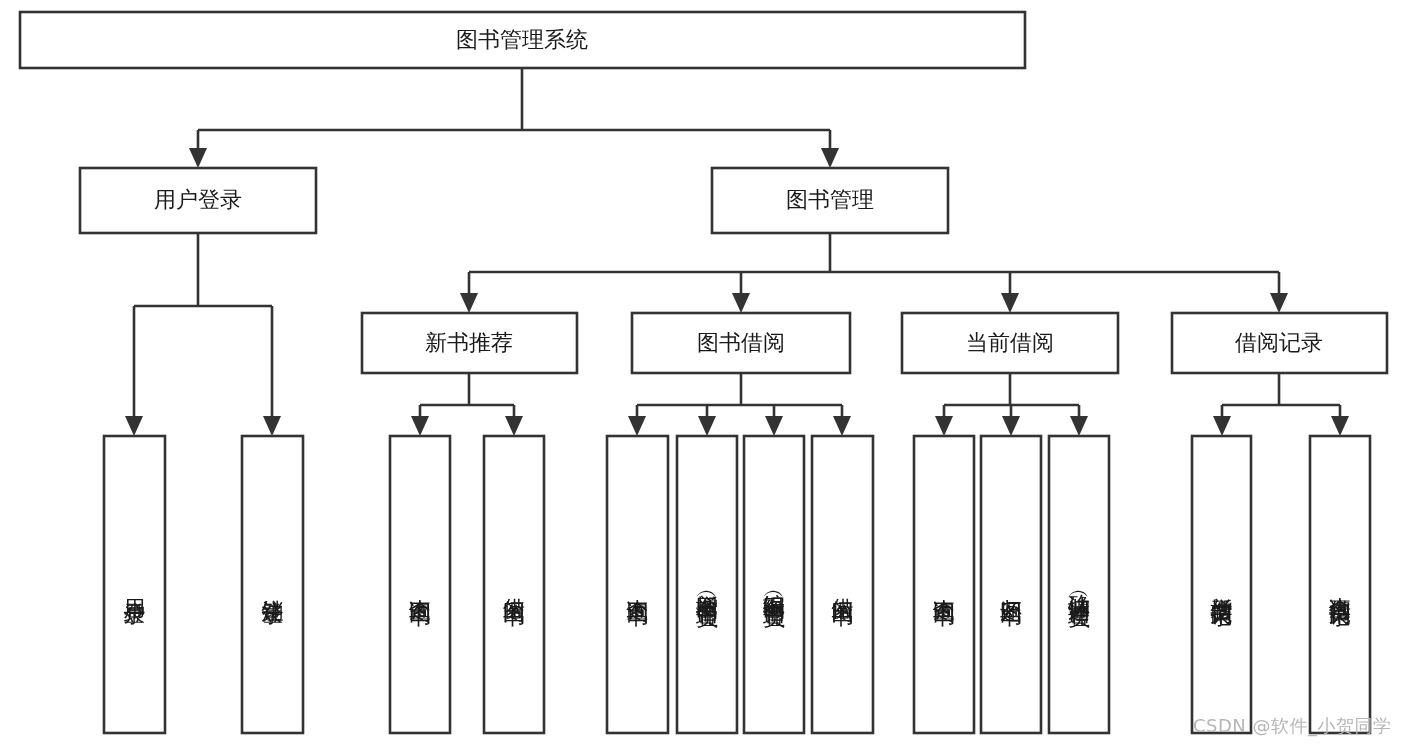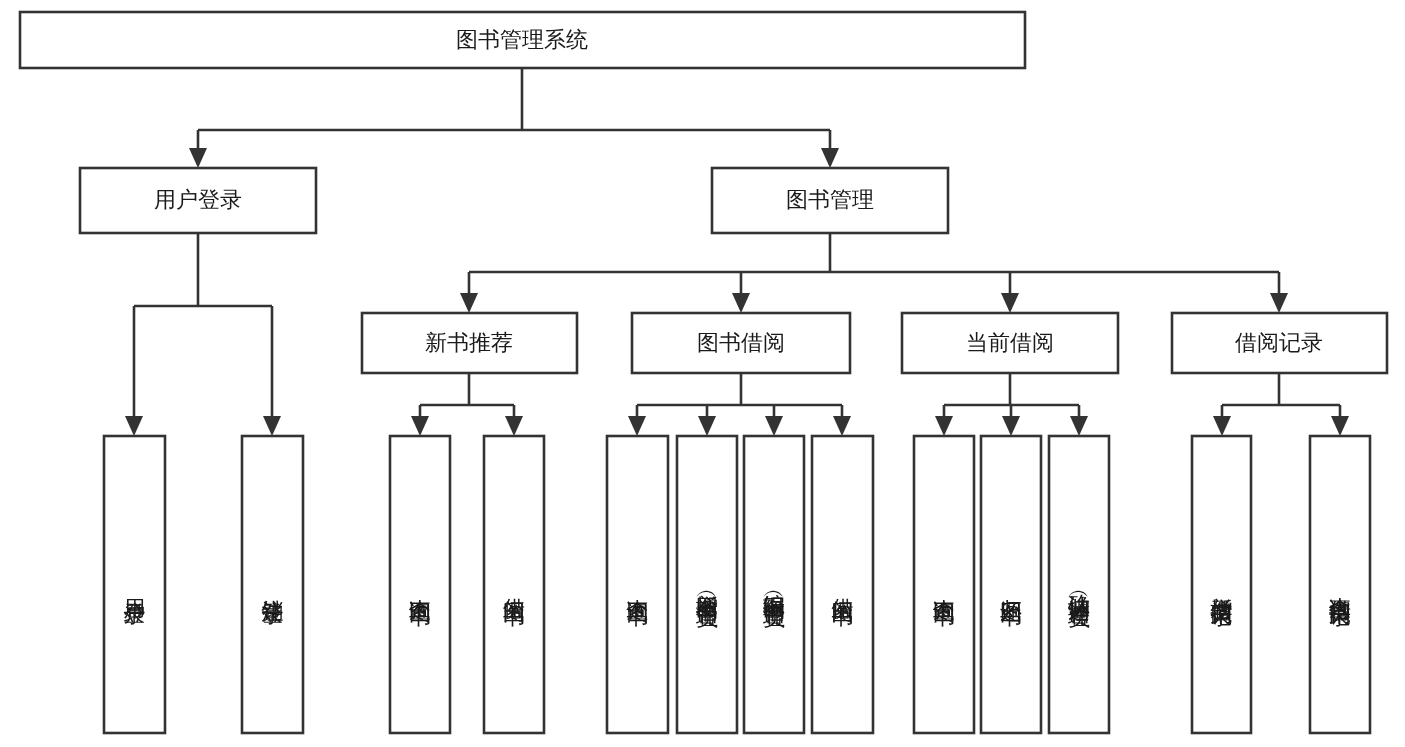--- a/index.html
+++ b/index.html
@@ -215,13 +215,14 @@
           </div>
       </foreignObject>
       <foreignObject x="1310" y="436" width="60" height="297">
         <div xmlns="http://www.w3.org/1999/xhtml" class="vert-wrap">
             <div class="vert-text">查询借阅记录</div>
           </div>
       </foreignObject>
     </g>
   </svg>
 
+  <div class="watermark" style="left:1193px; top:714px;">CSDN @软件_小贺同学</div>
 </div>
 
 </body></html>

